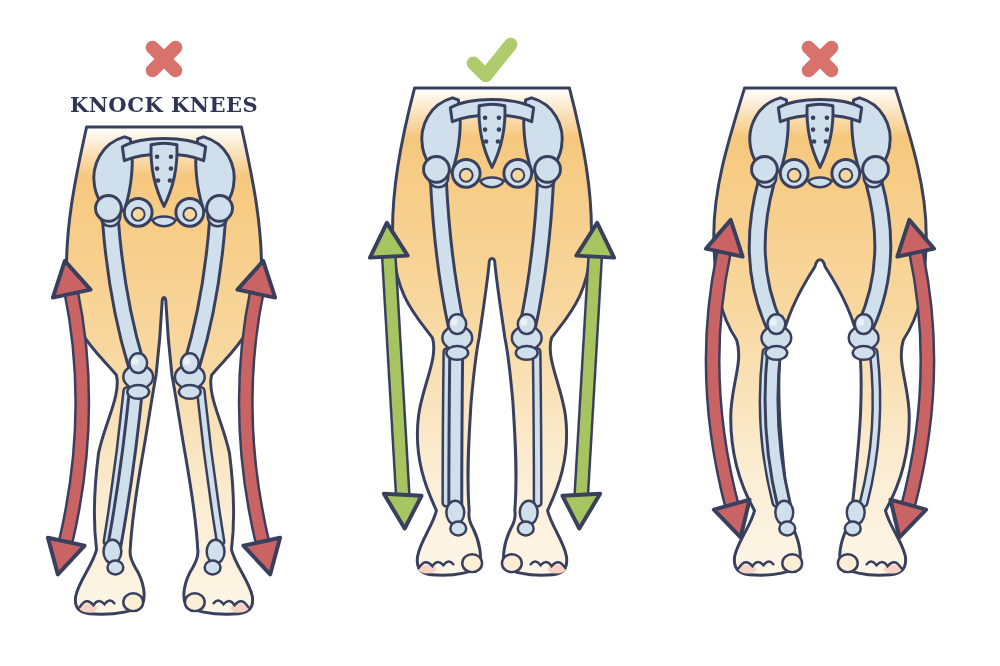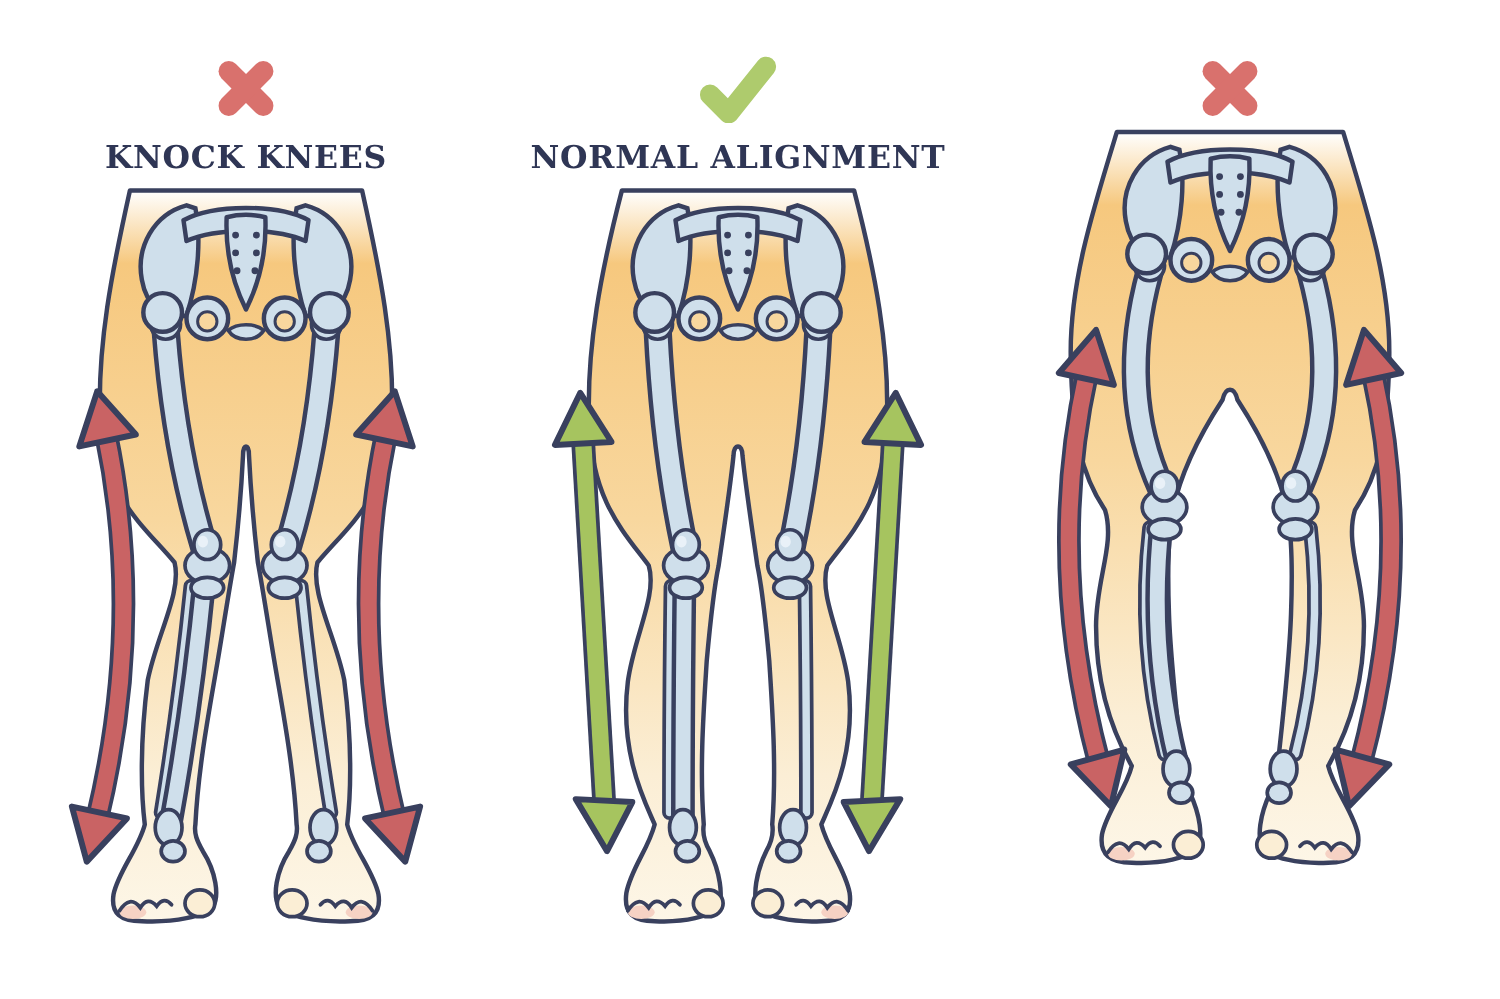--- a/index.html
+++ b/index.html
@@ -162,21 +162,20 @@
       </g>
     </svg>
   </section>
 
   <section class="panel">
     <div class="status">
       <svg width="58" height="46" viewBox="0 0 56 44">
         <path d="M 10,26 L 22,38 L 46,8" fill="none" stroke="var(--greenIcon)" stroke-width="13" stroke-linecap="round" stroke-linejoin="round"></path>
       </svg>
     </div>
-    <h2 class="title">NORMAL ALIGNMENT</h2>
     <svg class="figure" viewBox="0 0 280 510">
       <g>
         <path d="M 62,6
                  C 48,60 38,112 40,162 C 42,214 62,234 80,258
                  C 86,278 70,306 66,336 C 60,384 78,418 84,432
                  C 80,448 68,462 65,478 C 63,492 70,497 84,497
                  C 104,498 122,494 127,487 C 130,480 128,464 121,450
                  C 117,443 116,438 117,432 C 114,394 117,354 119,322
                  C 121,300 124,272 127,258 C 131,230 135,204 137,184
                  C 137,176 143,176 143,184

